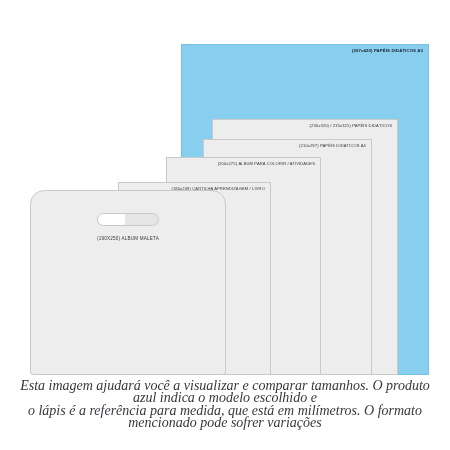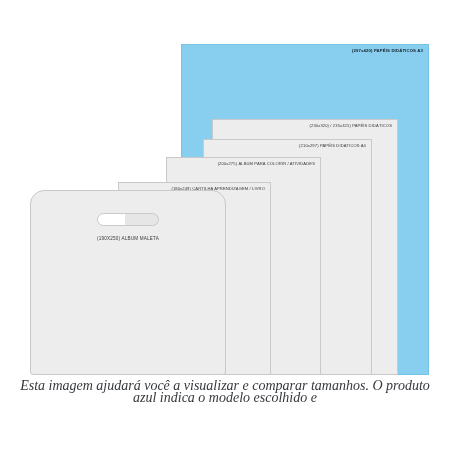--- a/index.html
+++ b/index.html
@@ -183,13 +183,14 @@
       <div class="p-band" style="top:90px; height:2px;"></div>
       <div class="p-band" style="top:96px; height:3px;"></div>
     </div>
     <div class="p-end"></div>
   </div>
 
 </div>
 
 <div id="caption">
   <span class="cline">Esta imagem ajudará você a visualizar e comparar tamanhos. O produto azul indica o modelo escolhido e</span>
+  <span class="cline">o lápis é a referência para medida, que está em milímetros. O formato mencionado pode sofrer variações</span>
 </div>
 
 </body></html>

